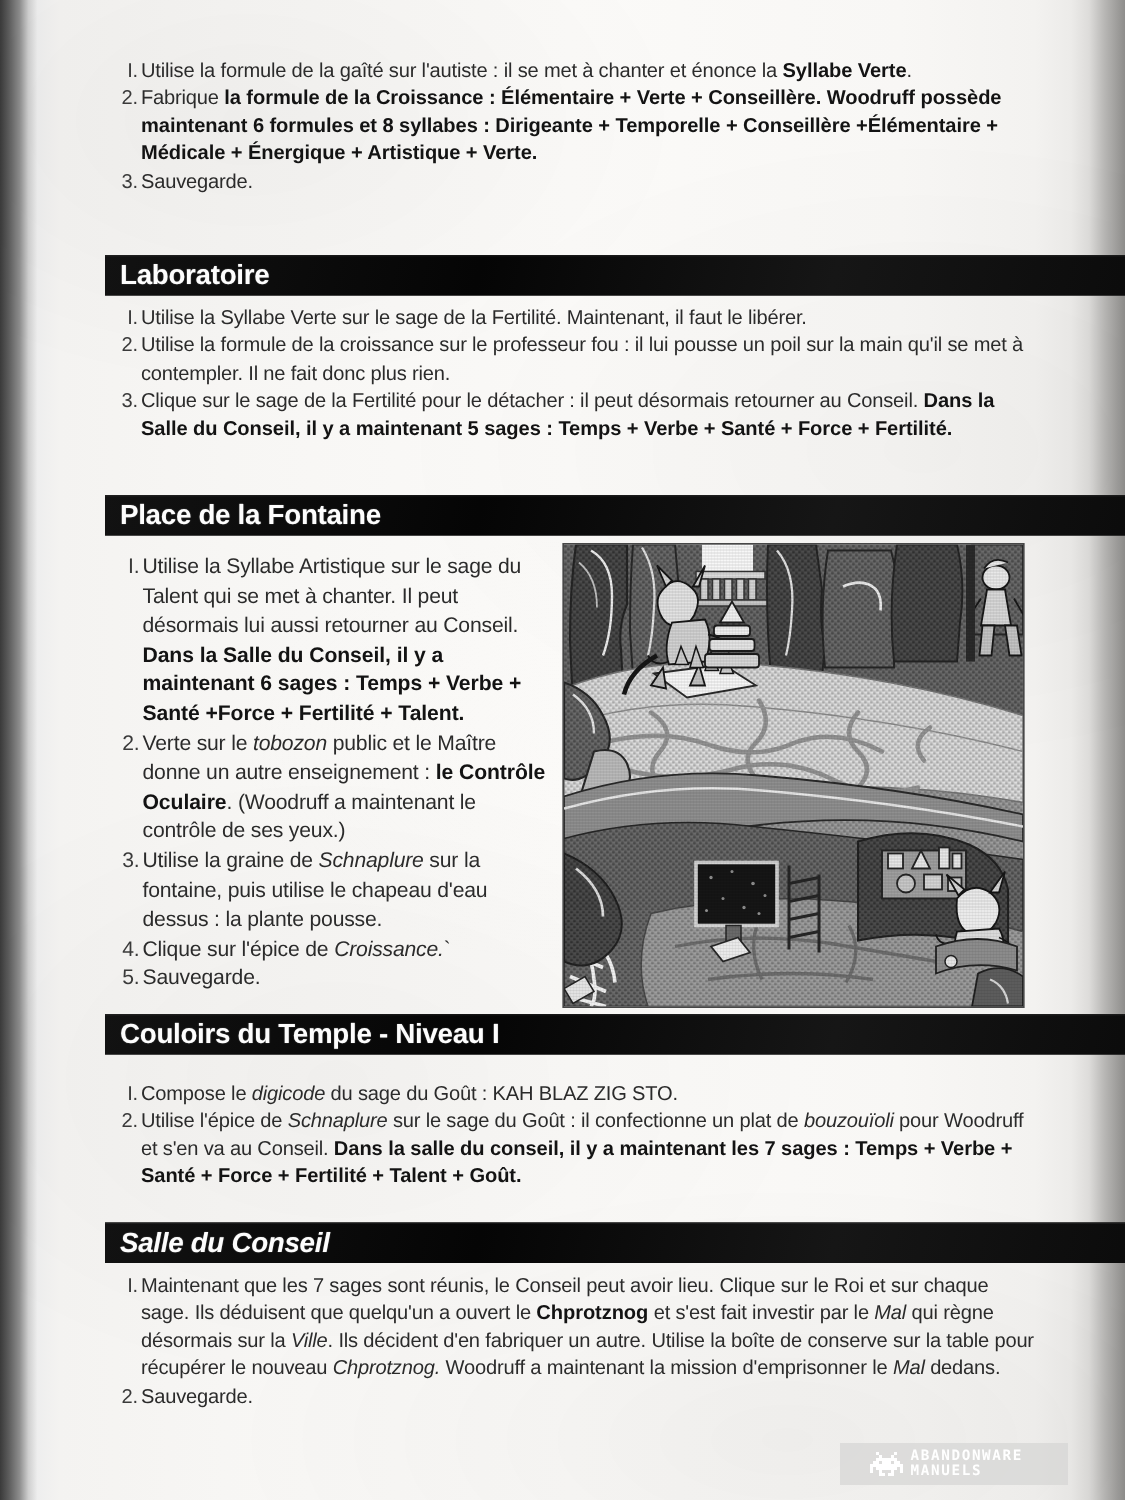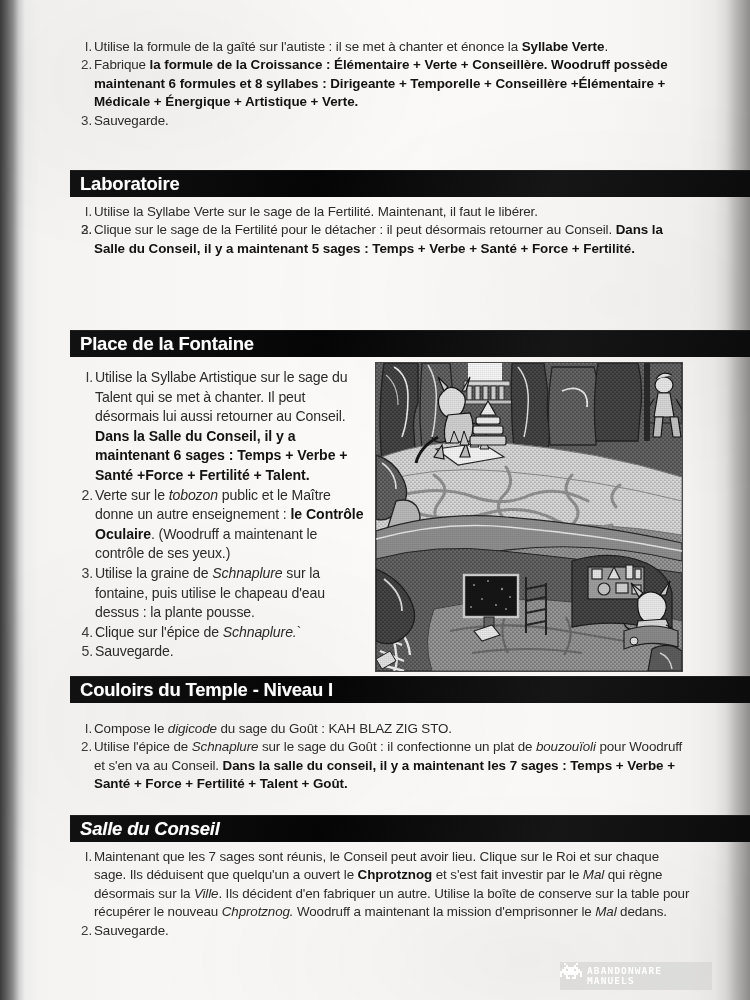--- a/index.html
+++ b/index.html
@@ -140,21 +140,22 @@
 
   
   #watermark {
     position: absolute;
     left: 560px;
     top: 962px;
     width: 152px;
     height: 28px;
     background: rgba(214,214,212,0.72);
     display: flex;
-    padding-left: 0;
+    align-items: center;
+    padding-left: 20px;
     box-sizing: border-box;
   }
   #watermark .invader {
     width: 22px;
     height: 18px;
     margin-right: 5px;
     flex: 0 0 auto;
   }
   #watermark .wm-text {
     display: flex;
@@ -180,32 +181,32 @@
         <div class="step"><span class="num">I.</span><span>Utilise la formule de la gaîté sur l'autiste : il se met à chanter et énonce la </span><b>Syllabe Verte</b><span>.</span></div>
         <div class="step"><span class="num">2.</span><span>Fabrique </span><b>la formule de la Croissance : Élémentaire + Verte + Conseillère. Woodruff possède maintenant 6 formules et 8 syllabes : Dirigeante + Temporelle + Conseillère +Élémentaire + Médicale + Énergique + Artistique + Verte.</b></div>
         <div class="step"><span class="num">3.</span><span>Sauvegarde.</span></div>
       </div>
 
     <div class="bar" style="top:170px;">
       <span class="bar-title">Laboratoire</span>
     </div>
     <div class="steps" id="steps-lab" style="left:8px; top:203px; width:612px;">
         <div class="step"><span class="num">I.</span><span>Utilise la Syllabe Verte sur le sage de la Fertilité. Maintenant, il faut le libérer.</span></div>
-        <div class="step"><span class="num">2.</span></div>
+        <div class="step"><span class="num">2.</span><span>Utilise la formule de la croissance sur le professeur fou : il lui pousse un poil sur la main qu'il se met à contempler. Il ne fait donc plus rien.</span></div>
         <div class="step"><span class="num">3.</span><span>Clique sur le sage de la Fertilité pour le détacher : il peut désormais retourner au Conseil. </span><b>Dans la Salle du Conseil, il y a maintenant 5 sages : Temps + Verbe + Santé + Force + Fertilité.</b></div>
       </div>
 
     <div class="bar" style="top:330px;">
       <span class="bar-title">Place de la Fontaine</span>
     </div>
     <div class="steps narrow" id="steps-fontaine" style="left:8px; top:368px;">
         <div class="step"><span class="num">I.</span><span>Utilise la Syllabe Artistique sur le sage du Talent qui se met à chanter. Il peut désormais lui aussi retourner au Conseil. </span><b>Dans la Salle du Conseil, il y a maintenant 6 sages : Temps + Verbe + Santé +Force + Fertilité + Talent.</b></div>
         <div class="step"><span class="num">2.</span><span>Verte sur le </span><i>tobozon</i><span> public et le Maître donne un autre enseignement : </span><b>le Contrôle Oculaire</b><span>. (Woodruff a maintenant le contrôle de ses yeux.)</span></div>
         <div class="step"><span class="num">3.</span><span>Utilise la graine de </span><i>Schnaplure</i><span> sur la fontaine, puis utilise le chapeau d'eau dessus : la plante pousse.</span></div>
-        <div class="step"><span class="num">4.</span><span>Clique sur l'épice de </span><i>Schnaplure.</i><span>`</span></div>
+        <div class="step"><span class="num">4.</span><span>Clique sur l'épice de </span><i>Croissance.</i><span>`</span></div>
         <div class="step"><span class="num">5.</span><span>Sauvegarde.</span></div>
       </div>
 
     <div class="bar" style="top:676px;">
       <span class="bar-title">Couloirs du Temple - Niveau I</span>
     </div>
     <div class="steps" id="steps-couloirs" style="left:8px; top:720px; width:612px;">
         <div class="step"><span class="num">I.</span><span>Compose le </span><i>digicode</i><span> du sage du Goût : KAH BLAZ ZIG STO.</span></div>
         <div class="step"><span class="num">2.</span><span>Utilise l'épice de </span><i>Schnaplure</i><span> sur le sage du Goût : il confectionne un plat de </span><i>bouzouïoli</i><span> pour Woodruff et s'en va au Conseil. </span><b>Dans la salle du conseil, il y a maintenant les 7 sages : Temps + Verbe + Santé + Force + Fertilité + Talent + Goût.</b></div>
       </div>

